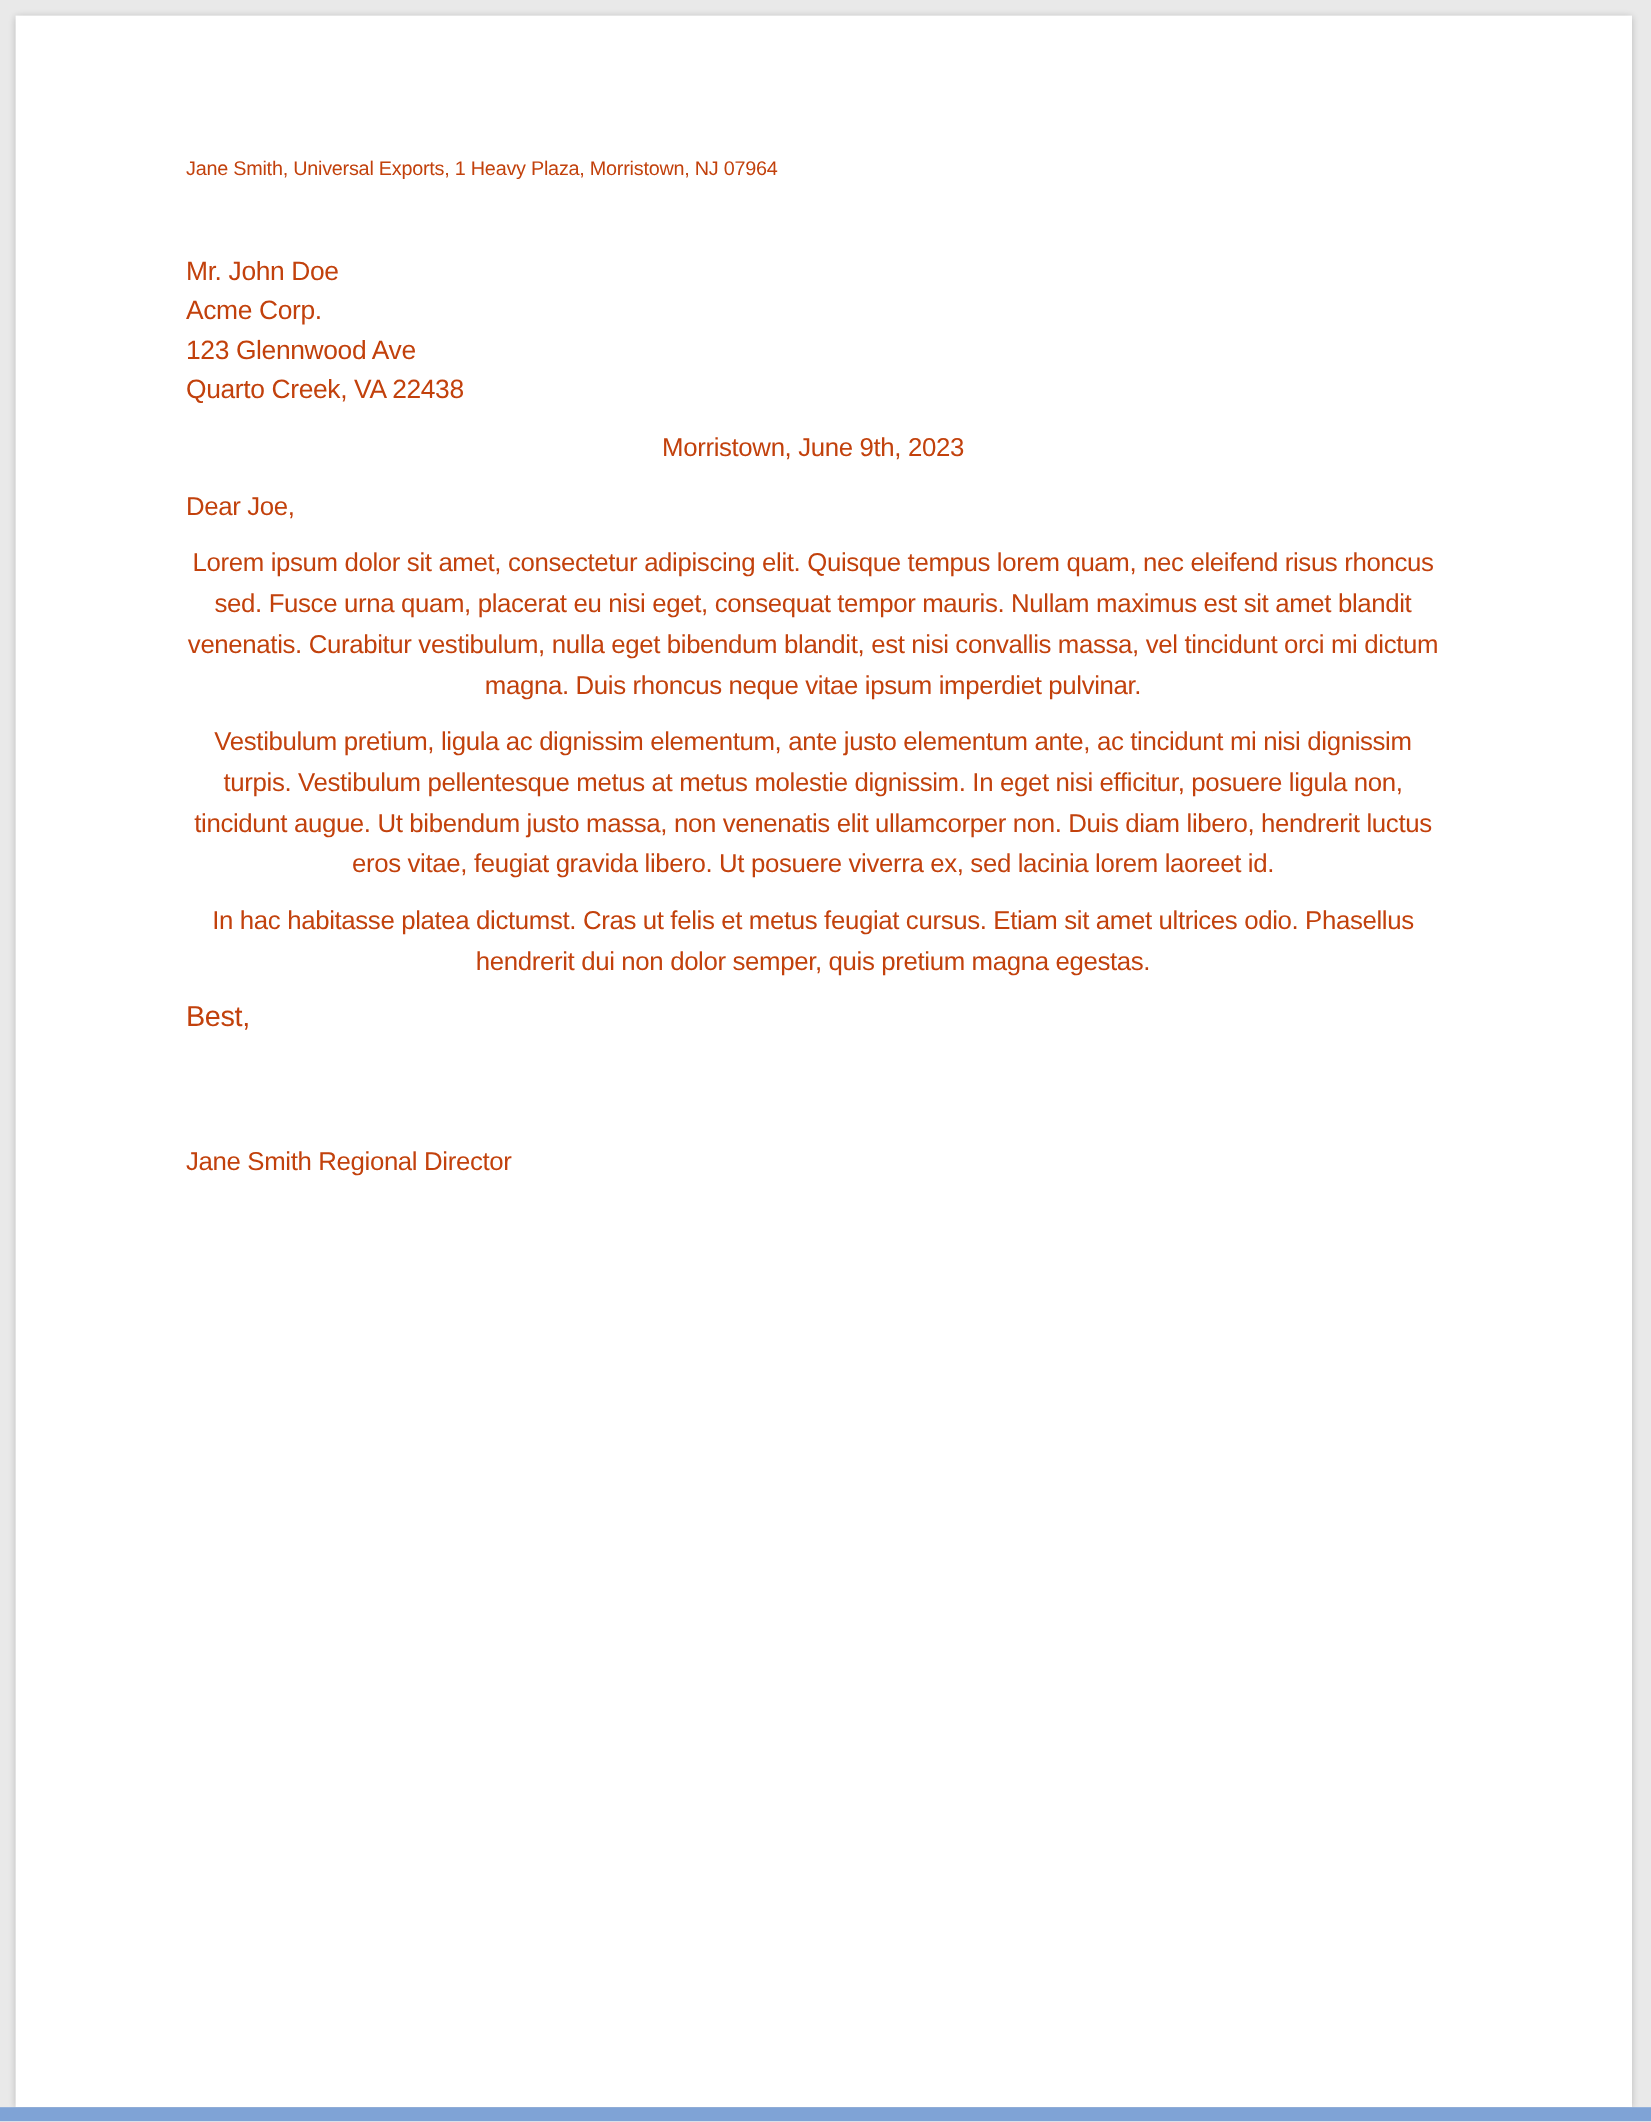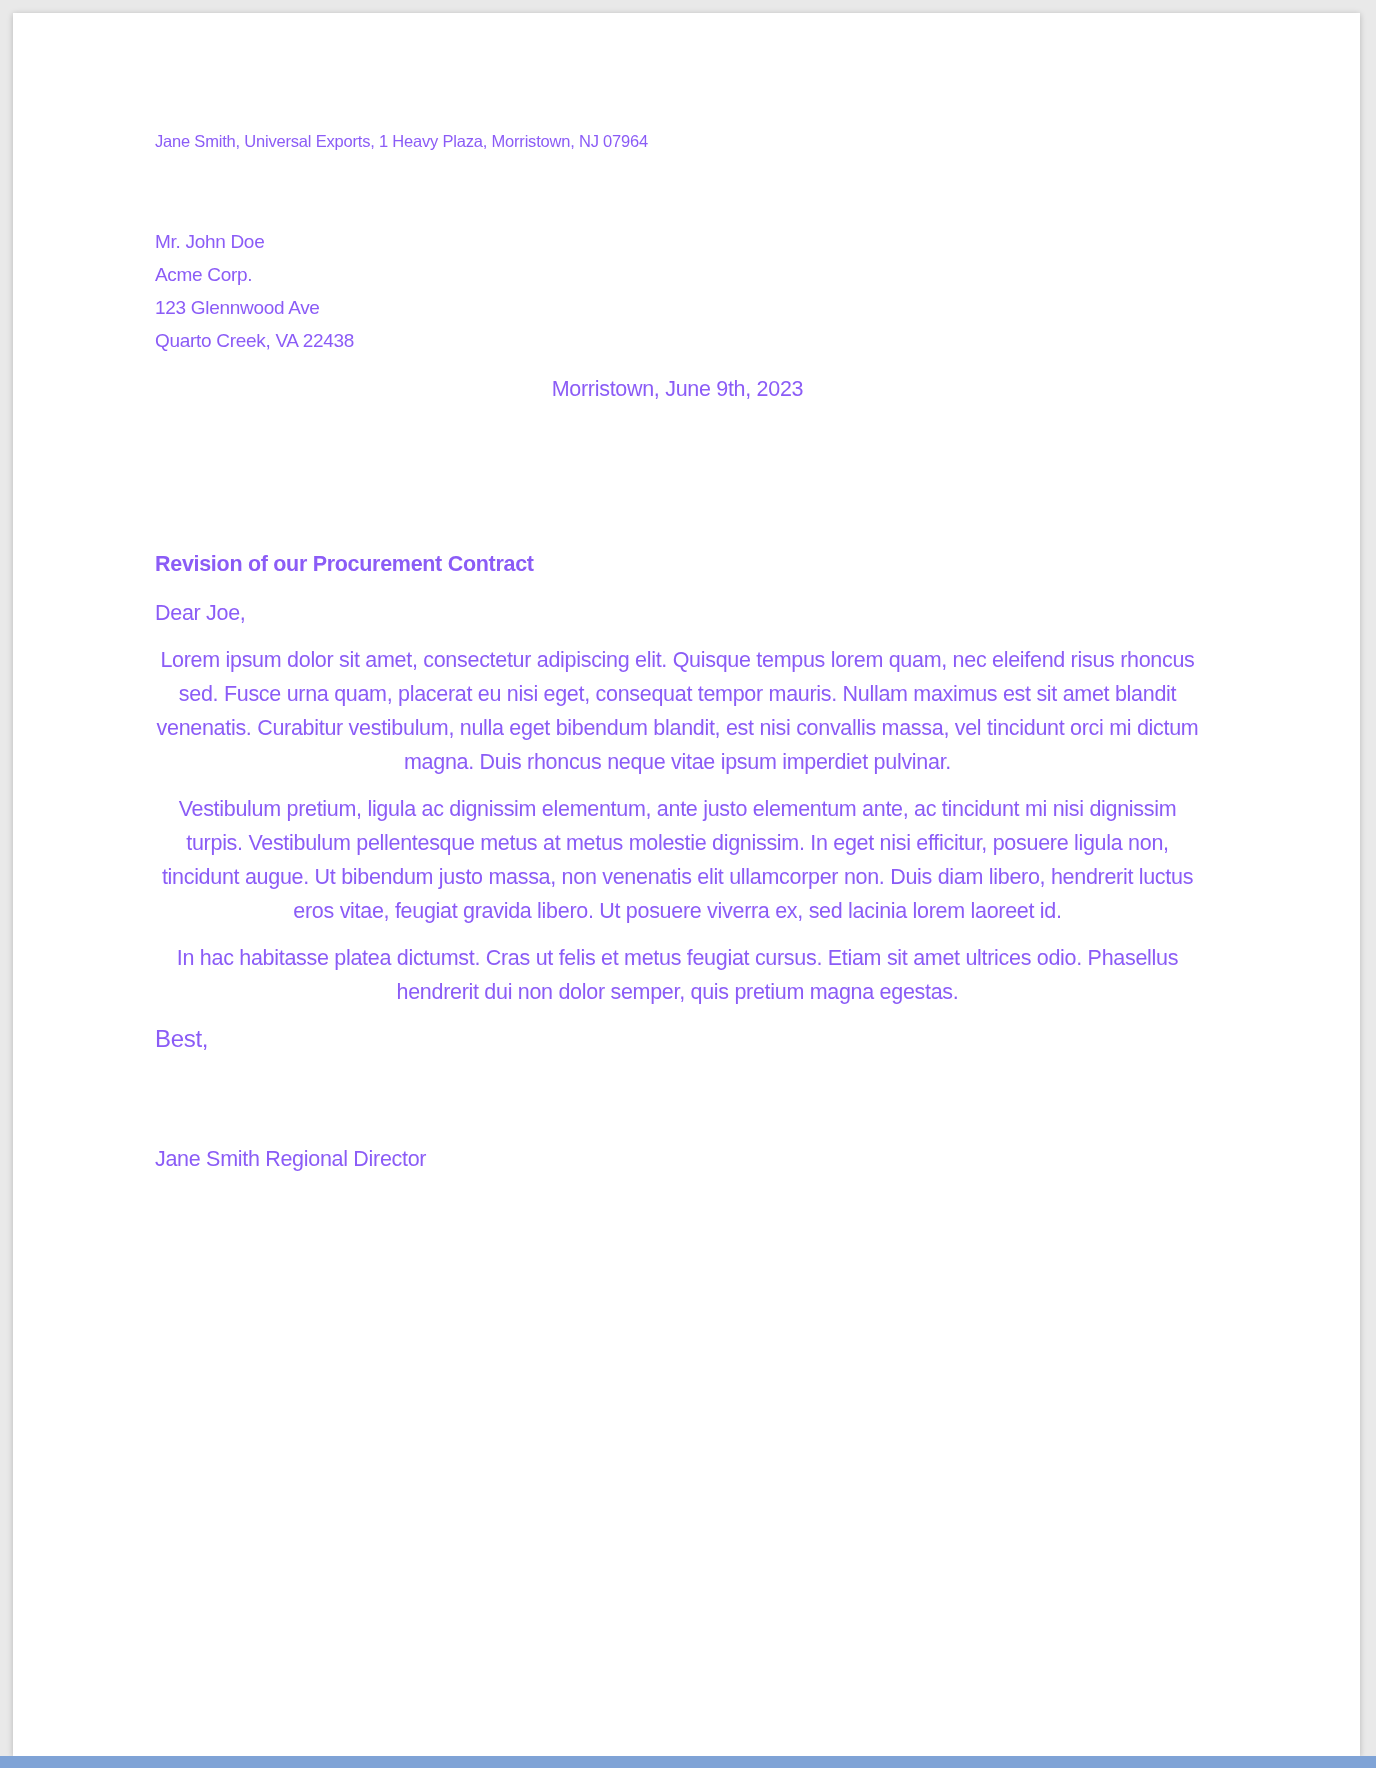--- a/index.html
+++ b/index.html
@@ -18,32 +18,32 @@
   .paper {
     position: absolute;
     left: 13px;
     top: 13px;
     right: 16px;
     bottom: 12px;
     background: #ffffff;
     box-shadow: 0 1px 6px rgba(0,0,0,0.22);
     box-sizing: border-box;
     padding: 0 160px 0 142px;
-    color: #8b5cf6;
+    color: #c2410c;
   }
   .sender-line {
     margin-top: 116px;
     font-size: 16.5px;
     line-height: 24px;
     letter-spacing: -0.2px;
     white-space: nowrap;
   }
   .recipient-block {
-    margin-top: 72px;
-    font-size: 19px;
+    margin-top: 56px;
+    font-size: 22px;
     line-height: 33px;
     letter-spacing: -0.3px;
   }
   .date-row {
     margin-top: 16px;
     text-align: center;
     font-size: 21.5px;
     line-height: 33px;
     letter-spacing: -0.3px;
   }
@@ -98,21 +98,20 @@
 
     <div class="recipient-block">
       <div>Mr. John Doe</div>
       <div>Acme Corp.</div>
       <div>123 Glennwood Ave</div>
       <div>Quarto Creek, VA 22438</div>
     </div>
 
     <div class="date-row">Morristown, June 9th, 2023</div>
 
-    <div class="subject-line">Revision of our Procurement Contract</div>
 
     <div class="salutation">Dear Joe,</div>
 
     <p class="body-paragraph">Lorem ipsum dolor sit amet, consectetur adipiscing elit. Quisque tempus lorem quam, nec eleifend risus rhoncus sed. Fusce urna quam, placerat eu nisi eget, consequat tempor mauris. Nullam maximus est sit amet blandit venenatis. Curabitur vestibulum, nulla eget bibendum blandit, est nisi convallis massa, vel tincidunt orci mi dictum magna. Duis rhoncus neque vitae ipsum imperdiet pulvinar.</p>
 
     <p class="body-paragraph">Vestibulum pretium, ligula ac dignissim elementum, ante justo elementum ante, ac tincidunt mi nisi dignissim turpis. Vestibulum pellentesque metus at metus molestie dignissim. In eget nisi efficitur, posuere ligula non, tincidunt augue. Ut bibendum justo massa, non venenatis elit ullamcorper non. Duis diam libero, hendrerit luctus eros vitae, feugiat gravida libero. Ut posuere viverra ex, sed lacinia lorem laoreet id.</p>
 
     <p class="body-paragraph">In hac habitasse platea dictumst. Cras ut felis et metus feugiat cursus. Etiam sit amet ultrices odio. Phasellus hendrerit dui non dolor semper, quis pretium magna egestas.</p>
 
     <div class="closing">Best,</div>

